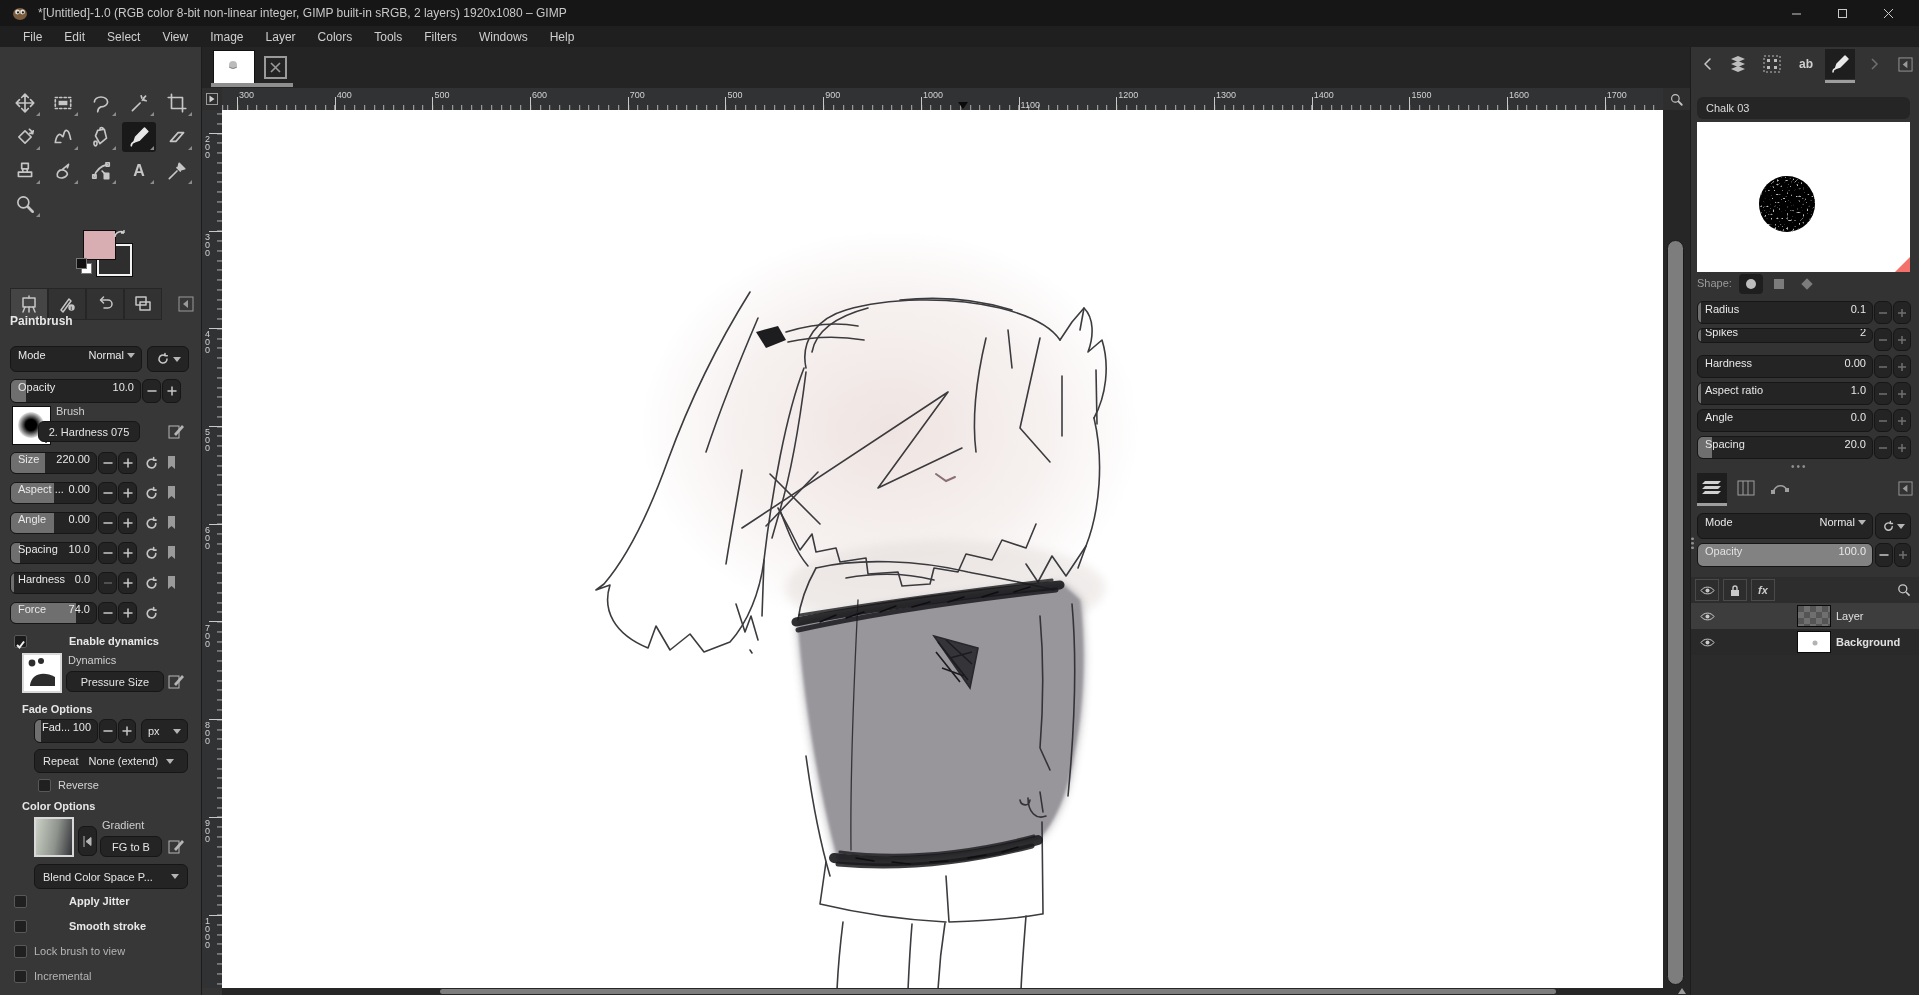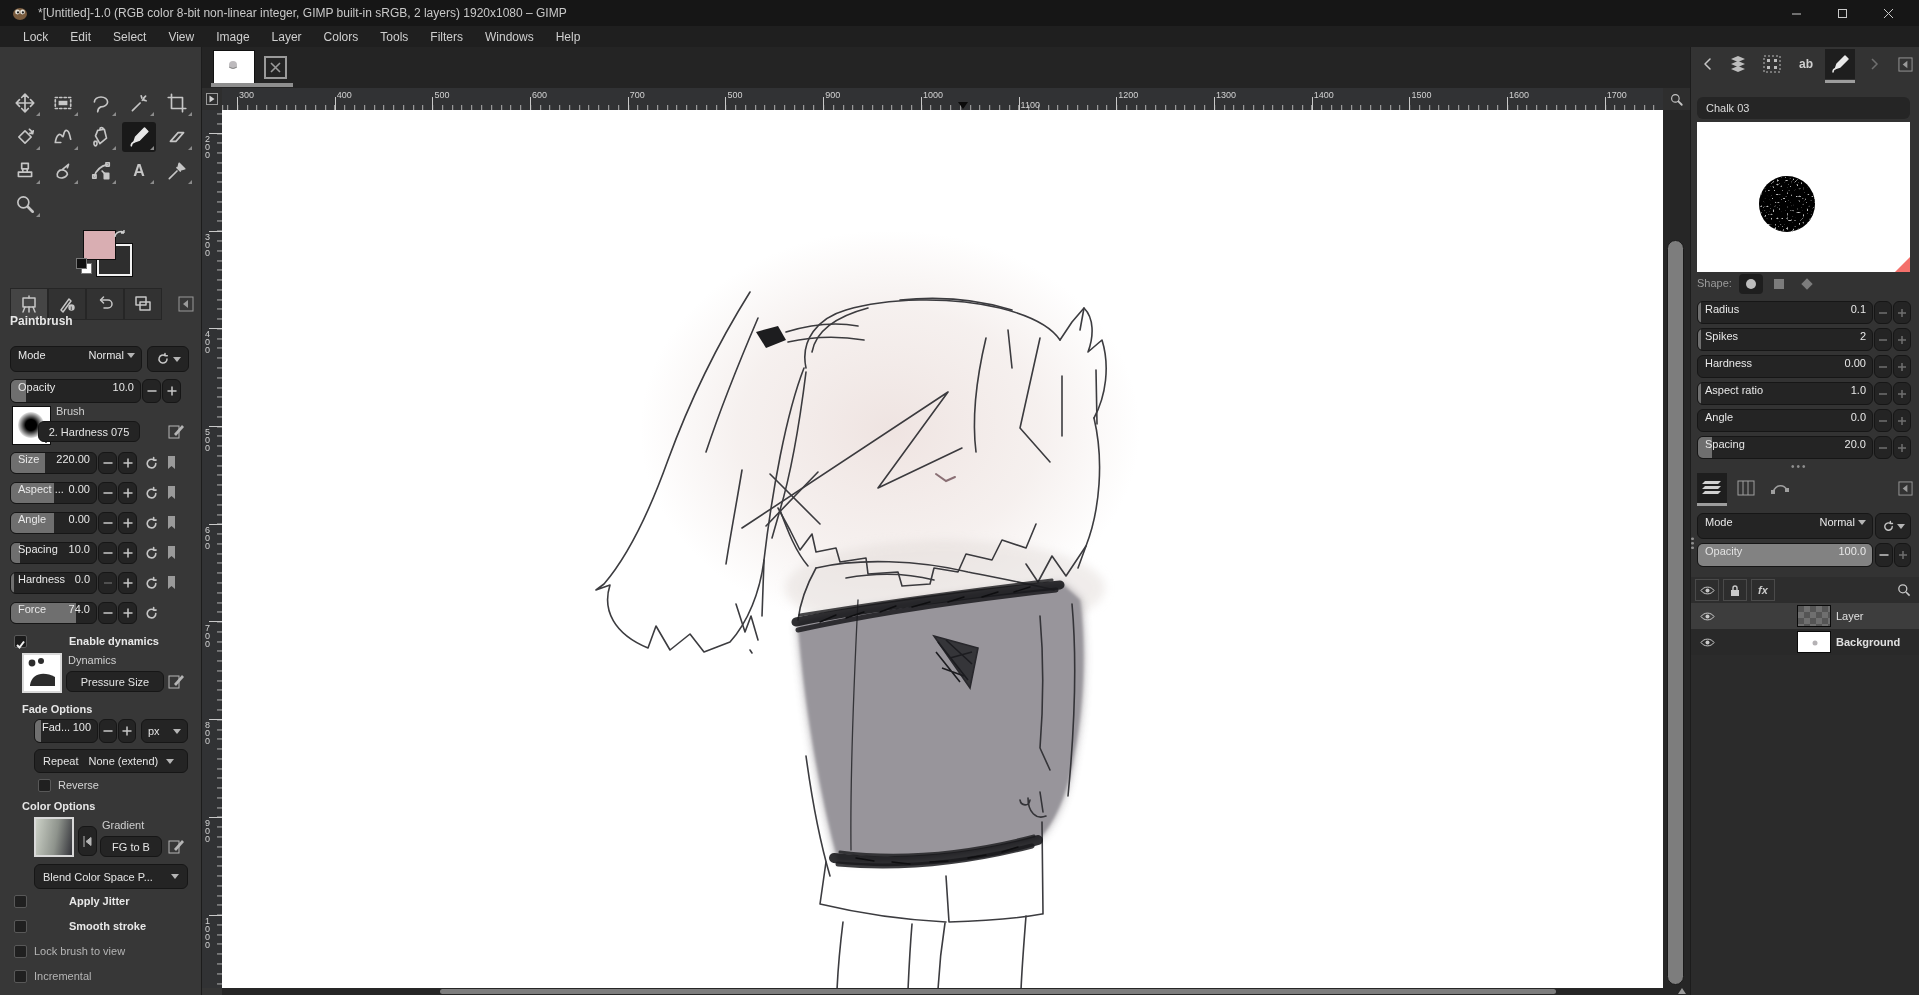--- a/index.html
+++ b/index.html
@@ -95,21 +95,21 @@
         </svg>
       </div>
     <div class="winbtn" style="left:1866px">
         <svg width="11" height="11" viewBox="0 0 11 11">
           <path d="M1,1 L10,10 M10,1 L1,10" stroke="#c9c9c9"></path>
         </svg>
       </div>
   </div>
 
   <div id="menubar" class="abs">
-    <span>Lock</span>
+    <span>File</span>
     <span>Edit</span>
     <span>Select</span>
     <span>View</span>
     <span>Image</span>
     <span>Layer</span>
     <span>Colors</span>
     <span>Tools</span>
     <span>Filters</span>
     <span>Windows</span>
     <span>Help</span>
@@ -788,21 +788,21 @@
     <div class="mini" style="left:183px;top:254px;width:18px;height:23px">
         <svg width="10" height="10" viewBox="0 0 10 10">
           <path d="M1,5 H9" stroke="#6f6f6f" stroke-width="1.5"></path>
         </svg>
       </div>
     <div class="mini" style="left:202px;top:254px;width:18px;height:23px">
         <svg width="10" height="10" viewBox="0 0 10 10">
           <path d="M1,5 H9 M5,1 V9" stroke="#6f6f6f" stroke-width="1.5"></path>
         </svg>
       </div>
-    <div class="sl" style="left:6px;top:281px;width:176px;height:23px">
+    <div class="sl" style="left:6px;top:281px;width:176px;height:15px">
         <div class="fill" style="width: 2%;"></div>
         <span class="lt" style="z-index:1">Spikes</span>
         <span class="rt">2</span>
       </div>
     <div class="mini" style="left:183px;top:281px;width:18px;height:23px">
         <svg width="10" height="10" viewBox="0 0 10 10">
           <path d="M1,5 H9" stroke="#6f6f6f" stroke-width="1.5"></path>
         </svg>
       </div>
     <div class="mini" style="left:202px;top:281px;width:18px;height:23px">

